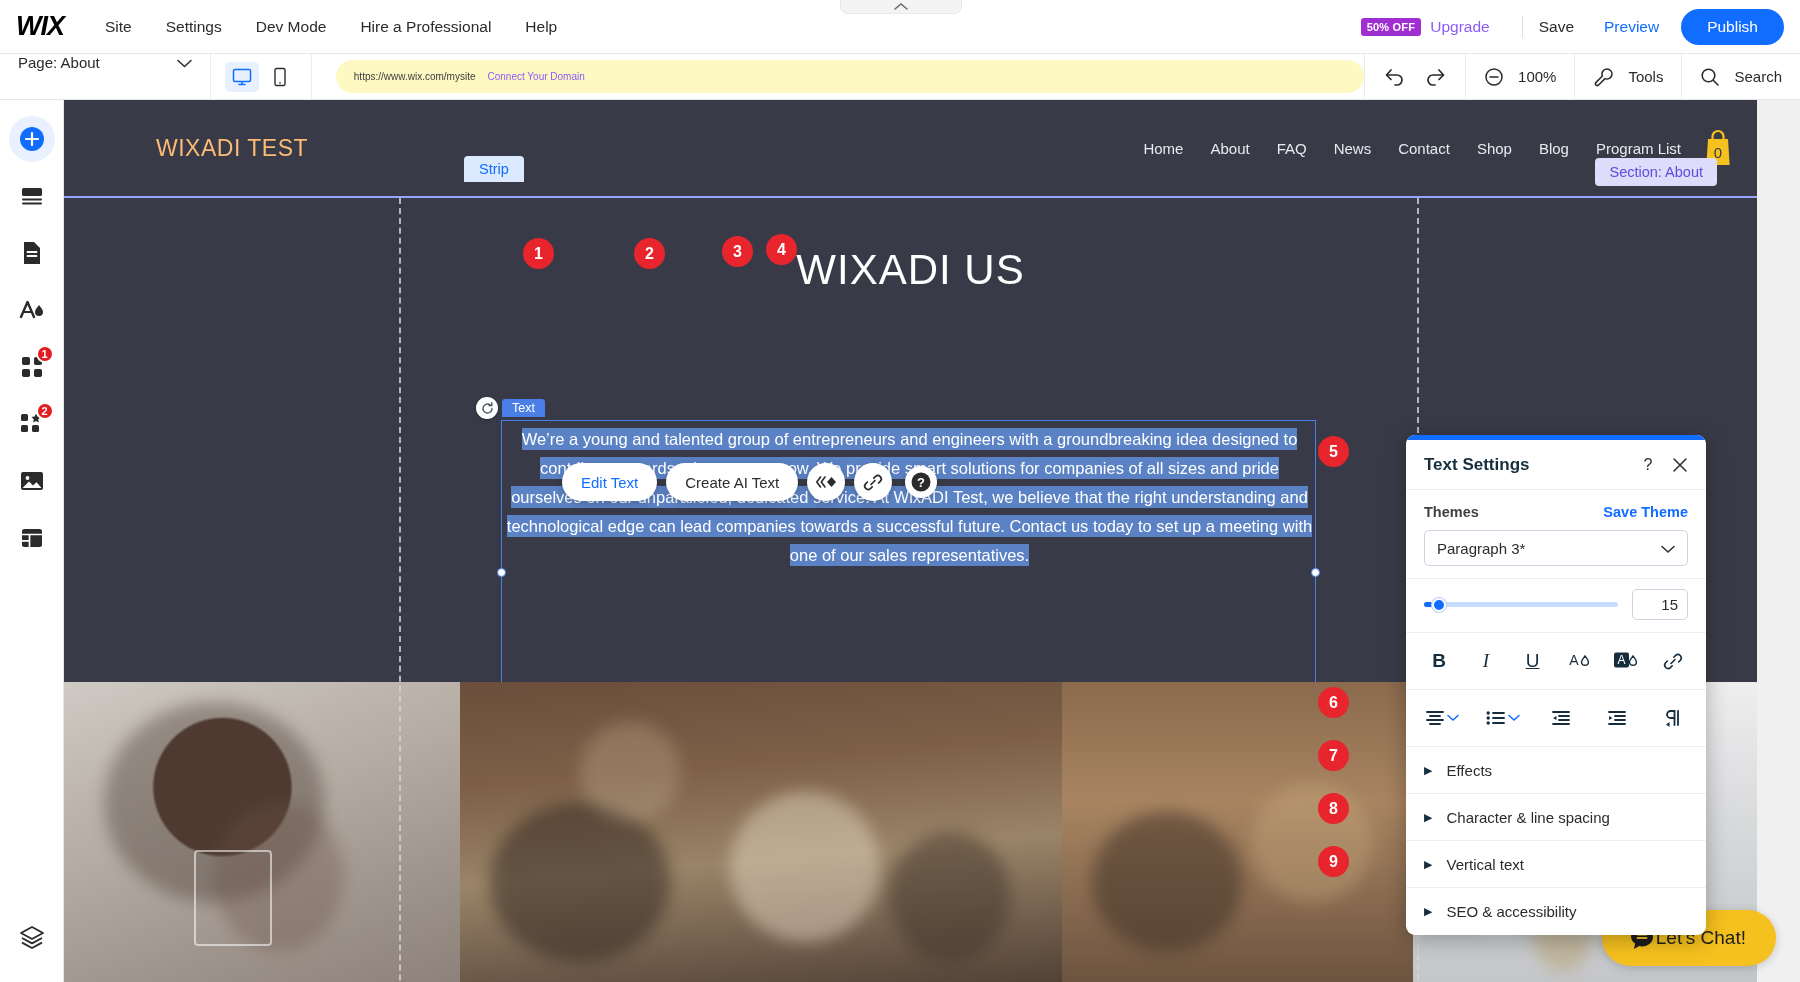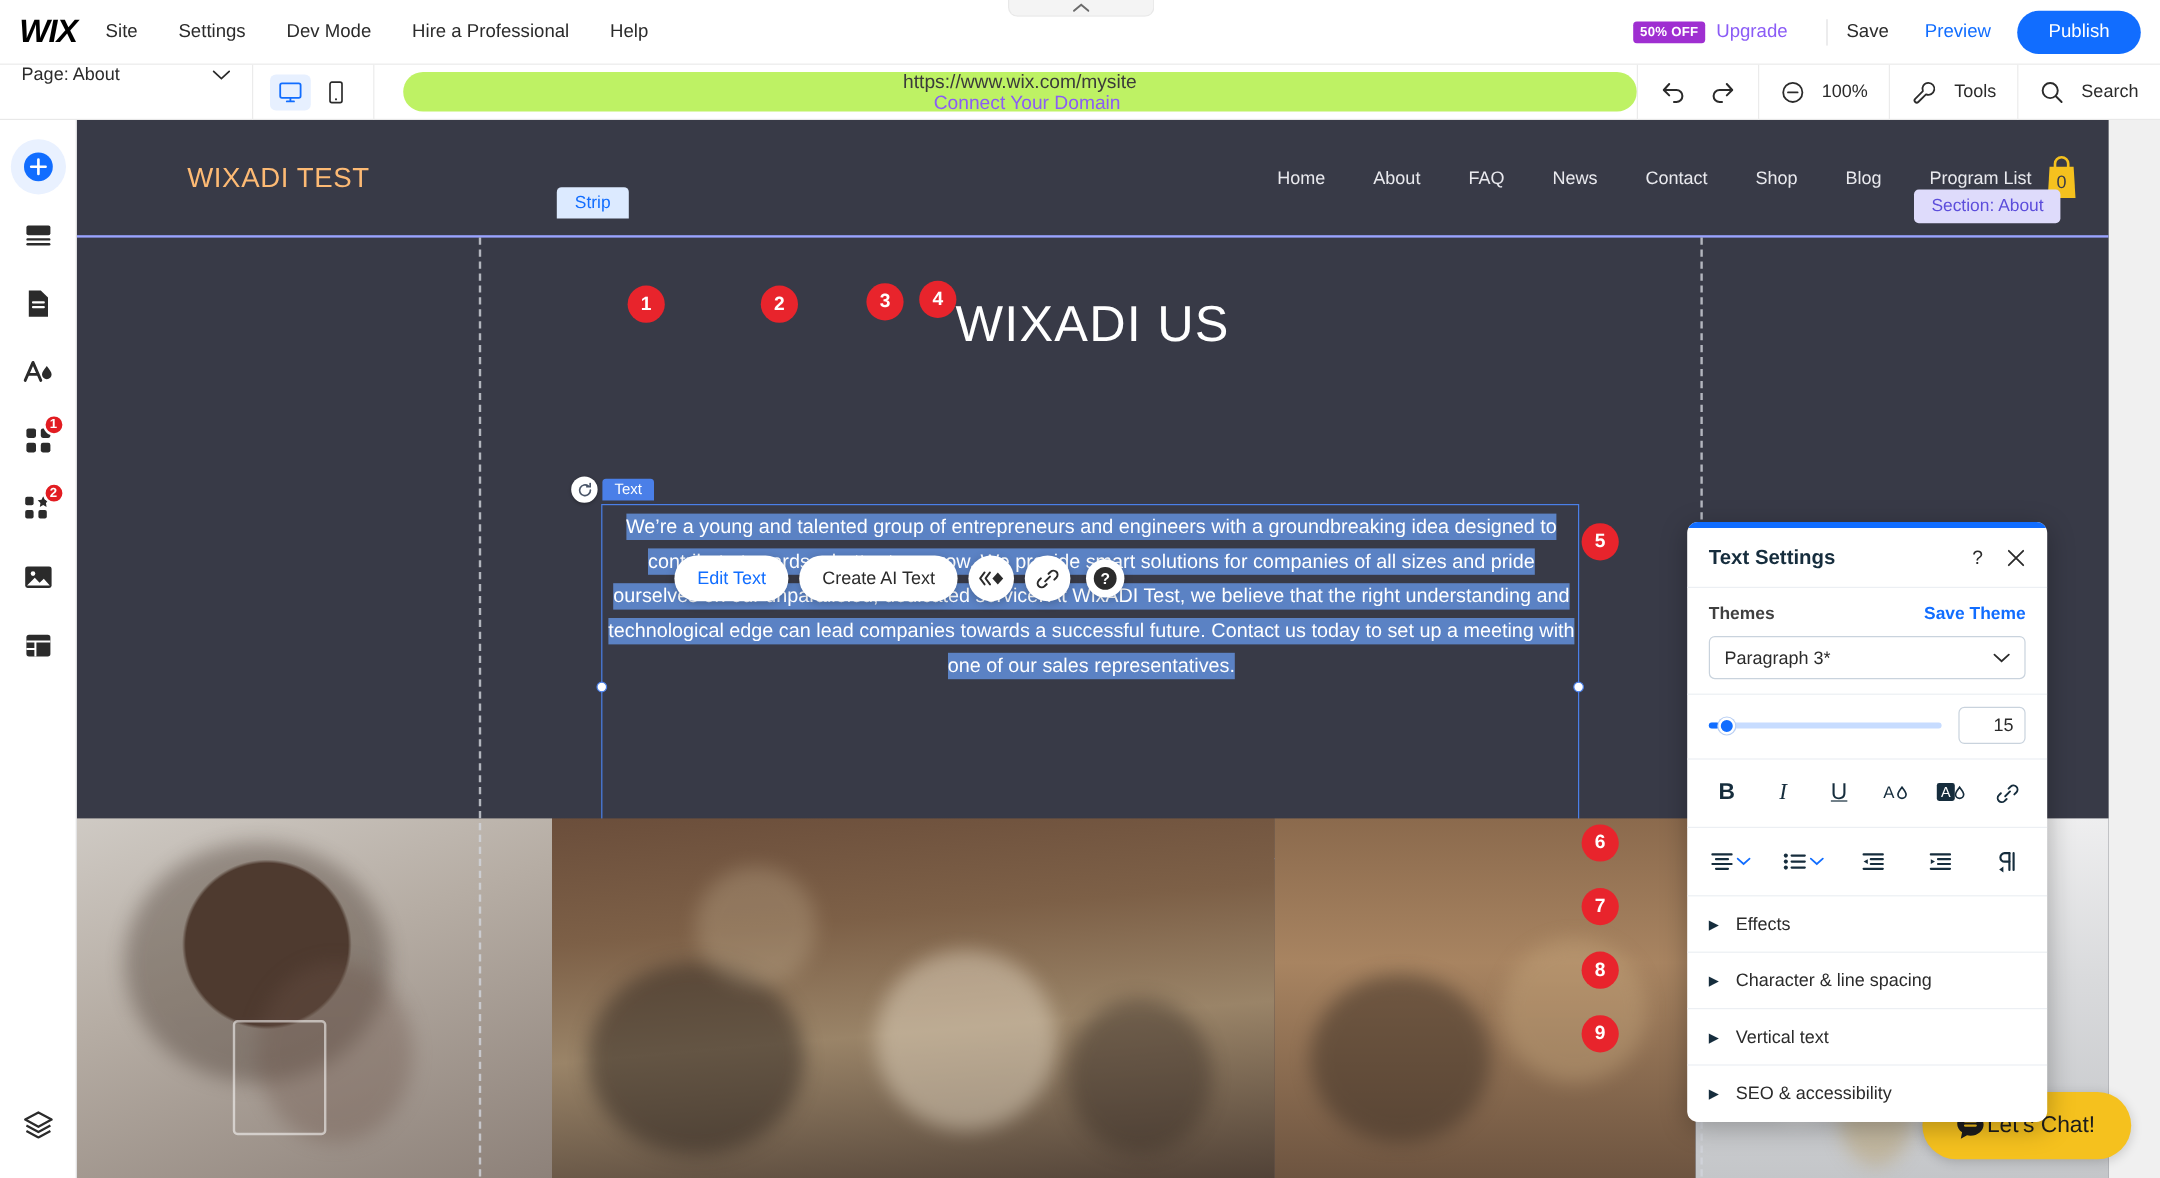--- a/index.html
+++ b/index.html
@@ -12,21 +12,21 @@
   }
   #app { position: relative; width: 1800px; height: 982px; }
 
   
   .topbar {
     position: absolute; top: 0; left: 0; width: 1800px; height: 54px;
     background: #ffffff; border-bottom: 1px solid #e8e8e8;
     display: flex; align-items: center;
   }
   .wix-logo {
-    margin-left: 16px; margin-right: 7px;
+    margin-left: 16px; margin-right: 24px;
     font-size: 27px; font-weight: bold; letter-spacing: -1px;
     font-family: "Liberation Sans", sans-serif; color: #000;
     font-style: italic; transform: skewX(0deg);
   }
   .menu-item {
     padding: 0 17px; font-size: 15.5px; color: #2b2b2b;
     line-height: 54px; cursor: pointer; white-space: nowrap;
   }
   .topbar-right {
     margin-left: auto; display: flex; align-items: center; padding-right: 16px; gap: 0;
@@ -67,23 +67,23 @@
   }
   .page-select .chev { margin-left: auto; margin-right: 18px; }
   .device-group { display: flex; align-items: center; gap: 4px; padding: 0 14px;
     border-right: 1px solid #ebebeb; height: 46px; }
   .device-btn {
     width: 34px; height: 30px; display: flex; align-items: center; justify-content: center;
     border-radius: 5px; cursor: pointer;
   }
   .device-btn.active { background: #e7f0ff; }
   .urlbar {
-    margin-left: 24px; background: #bef264; border-radius: 17px; height: 33px;
+    margin-left: 24px; background: #fef9c3; border-radius: 17px; height: 33px;
     display: flex; align-items: center; padding: 0 18px; width: 1050px;
-    font-size: 16px; color: #3b3b3b; flex-direction: column;
+    font-size: 10px; color: #3b3b3b;
   }
   .urlbar .connect { color: #8b5cf6; margin-left: 12px; cursor: pointer; }
   .secondbar-right { margin-left: auto; display: flex; align-items: center; height: 46px; }
   .sb-group {
     display: flex; align-items: center; gap: 14px; padding: 0 18px;
     border-left: 1px solid #ebebeb; height: 46px; font-size: 15px; color: #2b2b2b;
     cursor: pointer;
   }
   .sb-group.iconpair { gap: 20px; }
   .ico { display: inline-flex; align-items: center; justify-content: center; cursor: pointer; }
@@ -120,22 +120,22 @@
   }
   .site-header {
     position: relative; height: 96px; background: #383a47;
     display: flex; align-items: center;
   }
   .site-logo {
     margin-left: 92px; color: #fdba74; font-size: 23px; letter-spacing: .5px;
     font-family: "Liberation Sans", sans-serif;
   }
   .site-nav {
-    margin-left: auto; display: flex; align-items: center; gap: 40px;
-    margin-right: 6px;
+    margin-left: auto; display: flex; align-items: center; gap: 27px;
+    margin-right: 18px;
   }
   .site-nav a { color: #e9e9ee; font-size: 15px; text-decoration: none; cursor: pointer; }
   .cart {
     position: relative; width: 38px; height: 42px; margin-right: 20px; cursor: pointer;
   }
   .cart-count {
     position: absolute; left: 0; right: 0; top: 17px; text-align: center;
     font-size: 15px; color: #383a47; font-weight: 500;
   }
   .strip-tag {

